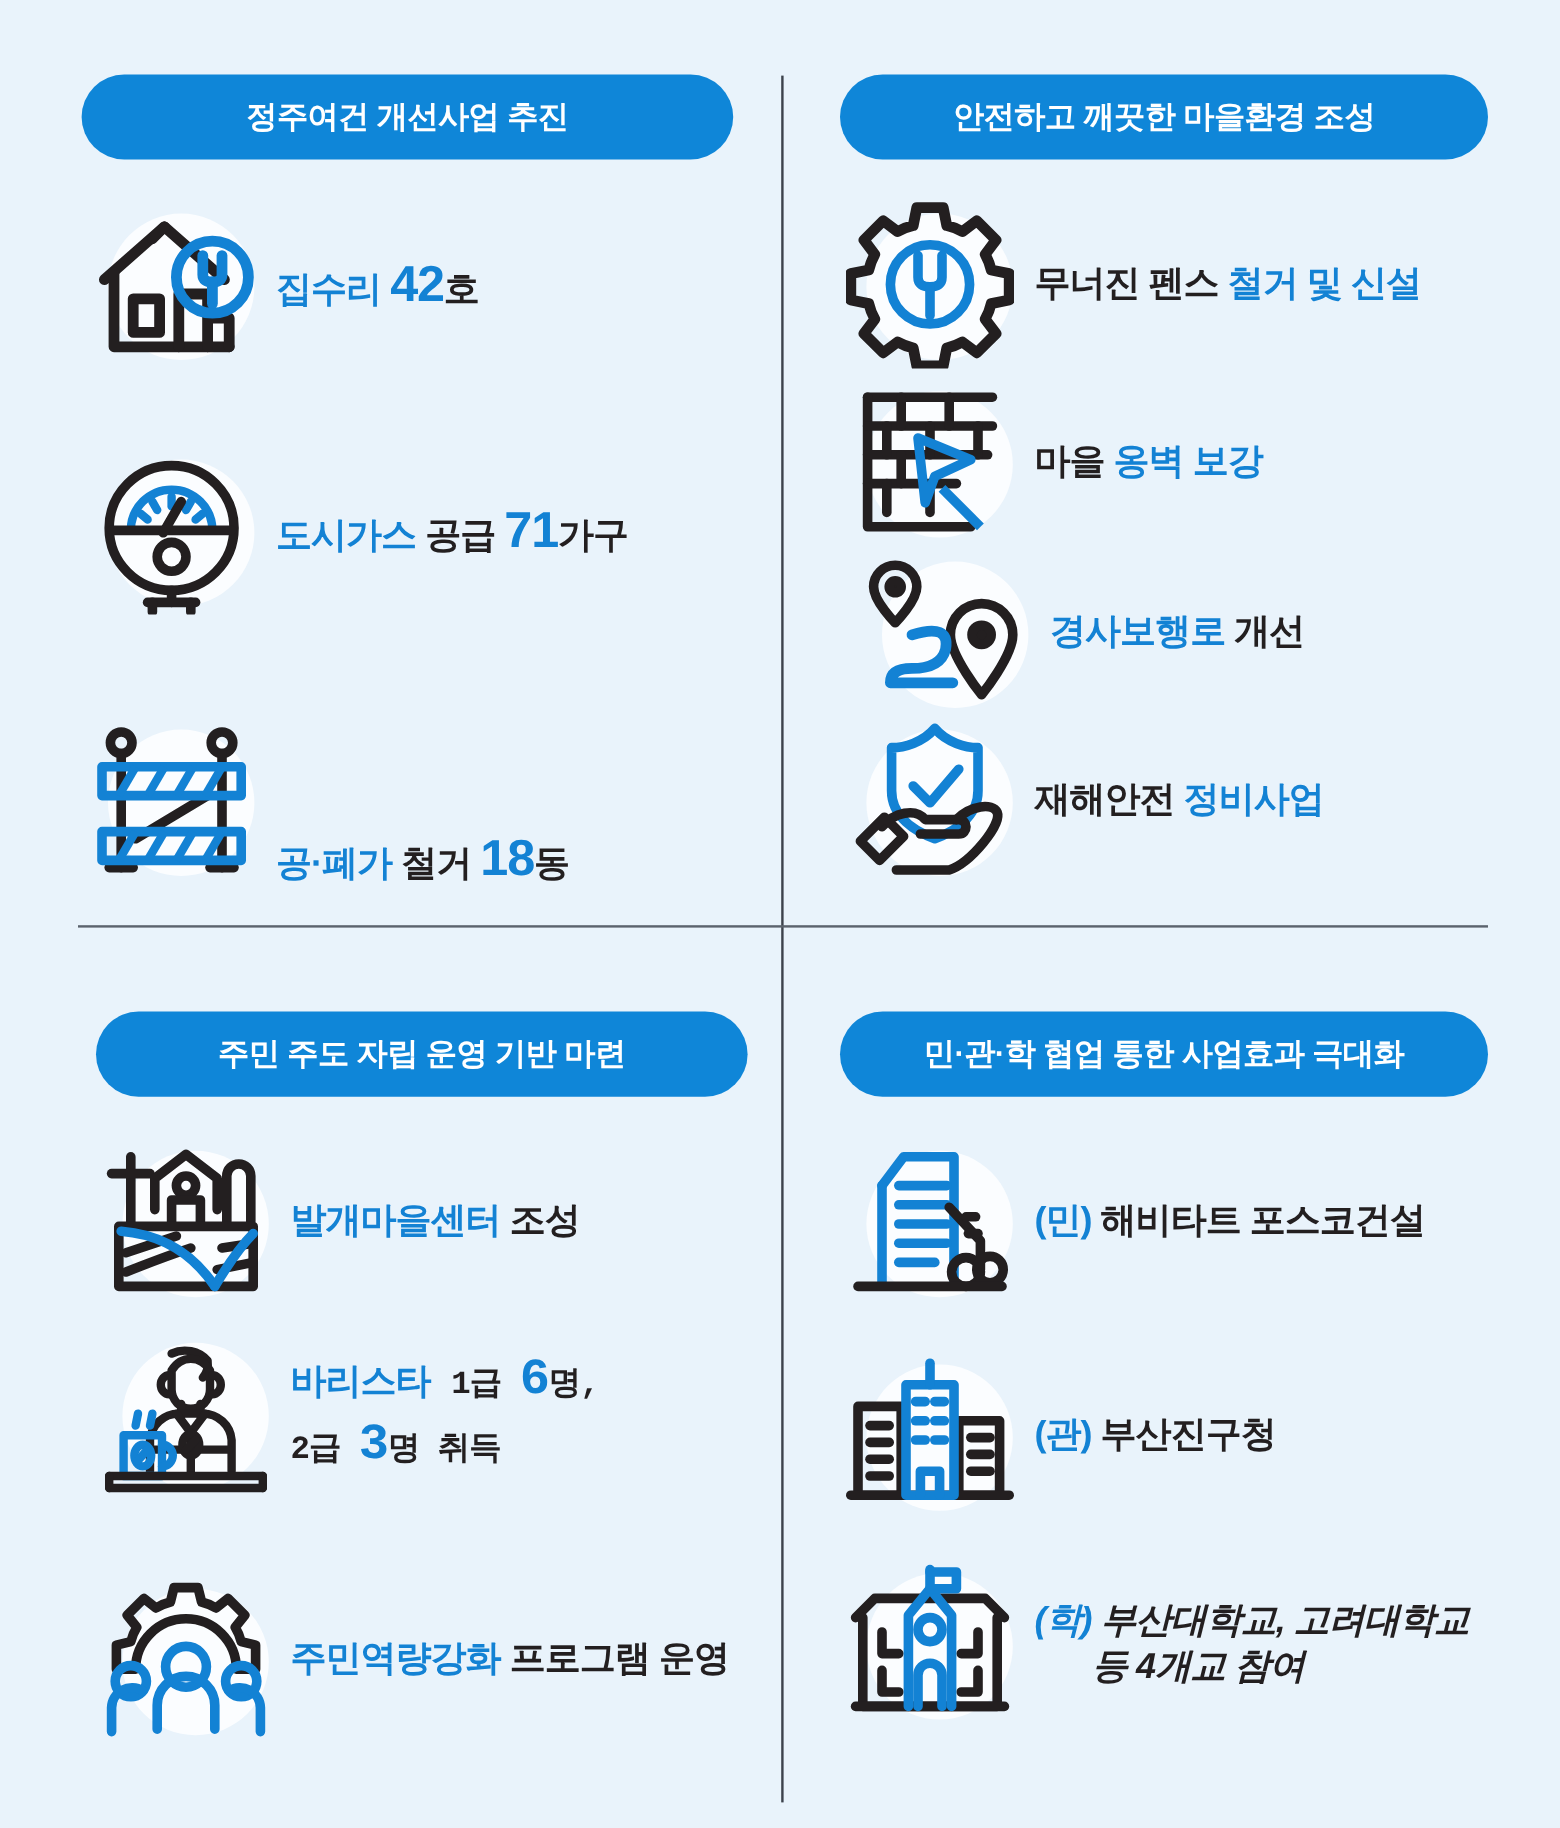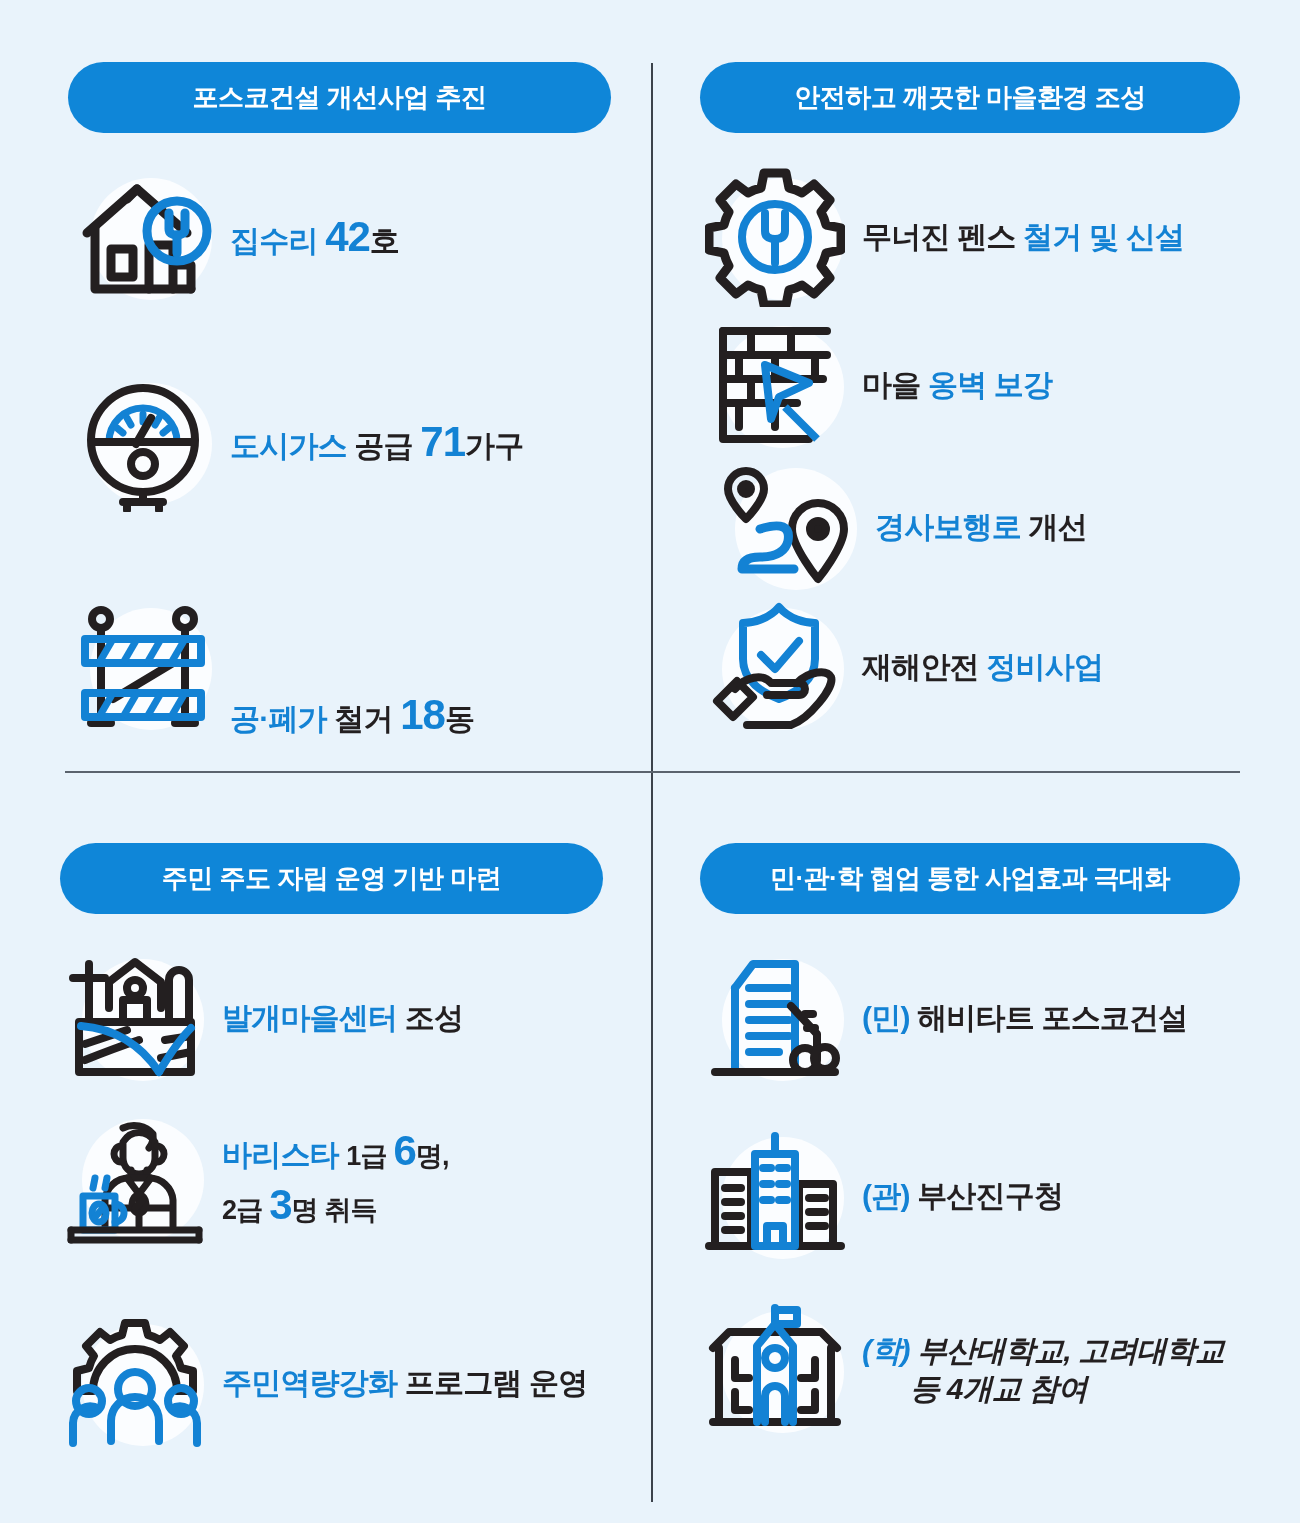--- a/index.html
+++ b/index.html
@@ -18,21 +18,21 @@
   }
   .h-divider{
     position:absolute;left:65px;top:771px;width:1175px;height:2px;
     background:#5b636d;
   }
 
   
   .quad{position:absolute;}
   .q-tl{left:68px;  top:62px;  width:545px;}
   .q-tr{left:700px; top:62px;  width:540px;}
-  .q-bl{left:60px;  top:843px; width:545px;}
+  .q-bl{left:80px;  top:843px; width:545px;}
   .q-br{left:700px; top:843px; width:540px;}
 
   
   .pill{
     background:#0f86d8;
     border-radius:999px;
     height:71px;
     display:flex;align-items:center;justify-content:center;
     color:#ffffff;
     font-size:26px;
@@ -83,42 +83,42 @@
   .q-tl .r1{left:0px;  top:100px;}
   .q-tl .r2{left:0px;  top:305px;}
   .q-tl .r3{left:0px;  top:530px;align-items:flex-end;}
   
   .q-tr .r1{left:0px;  top:100px;}
   .q-tr .r2{left:0px;  top:248px;}
   .q-tr .r3{left:13px;  top:390px;}
   .q-tr .r4{left:0px;  top:530px;}
   
   .q-bl .r1{left:0px;  top:100px;}
-  .q-bl .r2{left:0px;  top:260px;}
+  .q-bl .r2{left:0px;  top:260px;font-family:Liberation Mono, monospace;}
   .q-bl .r3{left:0px;  top:465px;}
   
   .q-br .r1{left:0px;  top:100px;}
   .q-br .r2{left:0px;  top:278px;}
   .q-br .r3{left:0px;  top:452px;font-style:italic;}
 
   .txt-gap{margin-left:12px;}
   .label-block{display:flex;flex-direction:column;}
   .label-line{white-space:nowrap;}
   .indent{padding-left:48px;}
 </style>
 </head>
 <body>
 
 <div class="page">
 
   <div class="v-divider"></div>
   <div class="h-divider"></div>
 
   <div class="quad q-tl">
-    <div class="pill">포스코건설 개선사업 추진</div>
+    <div class="pill">정주여건 개선사업 추진</div>
 
     <div class="row r1">
       <div class="icon-wrap">
         <div class="disc"></div>
         <svg width="140" height="140" viewBox="0 0 140 140">
           <g fill="none" stroke="#231f20" stroke-width="9" stroke-linecap="round" stroke-linejoin="round">
             <path d="M14 66 L64 22 L114 66"></path>
             <path d="M54 32 L64 22"></path>
             <path d="M22 60 L22 122 L118 122"></path>
             <rect x="38" y="82" width="22" height="28"></rect>

